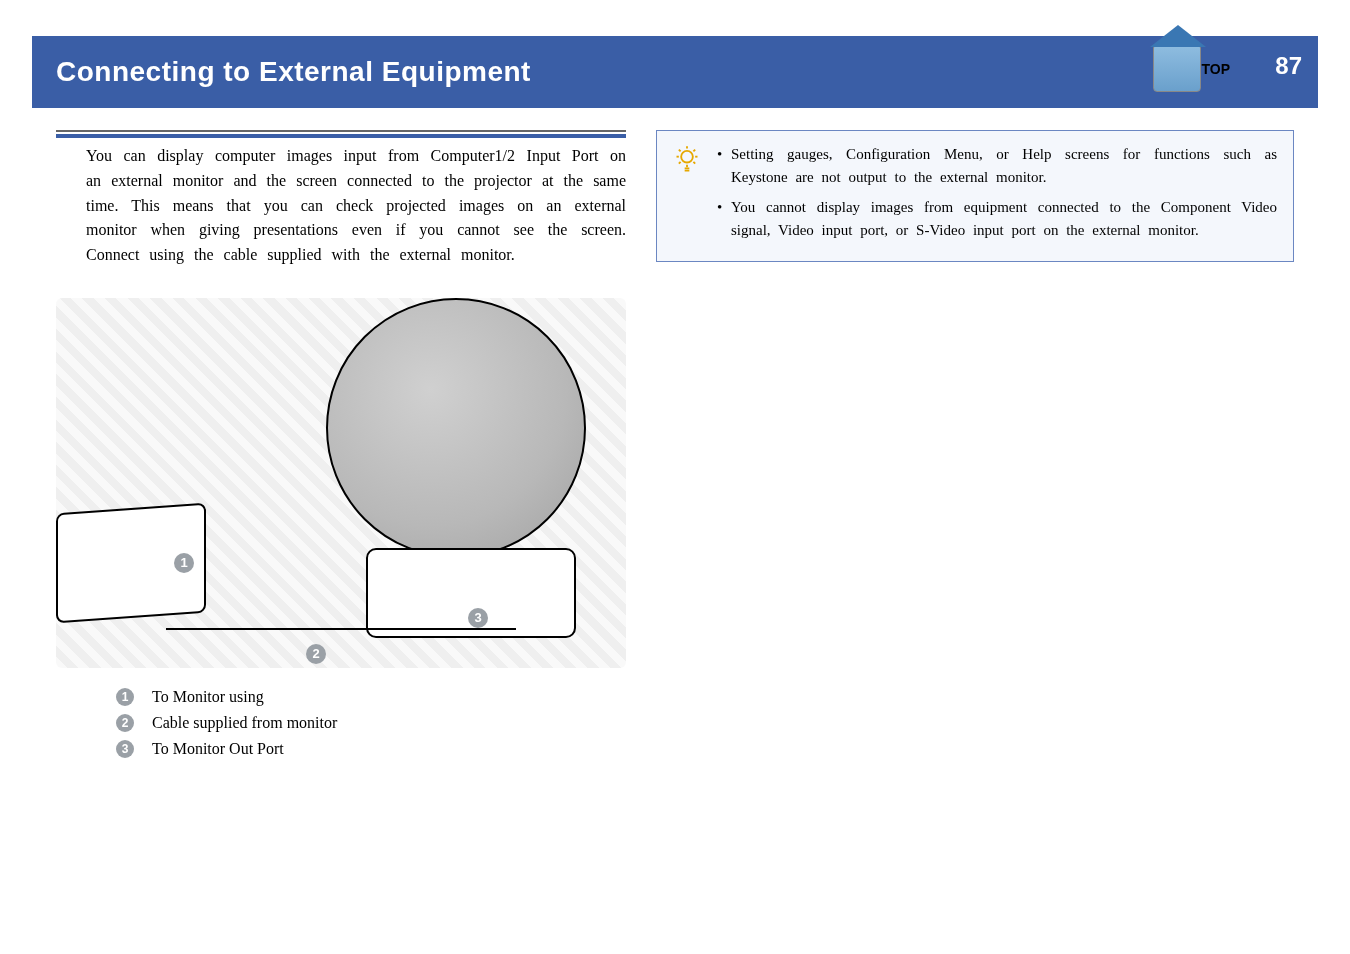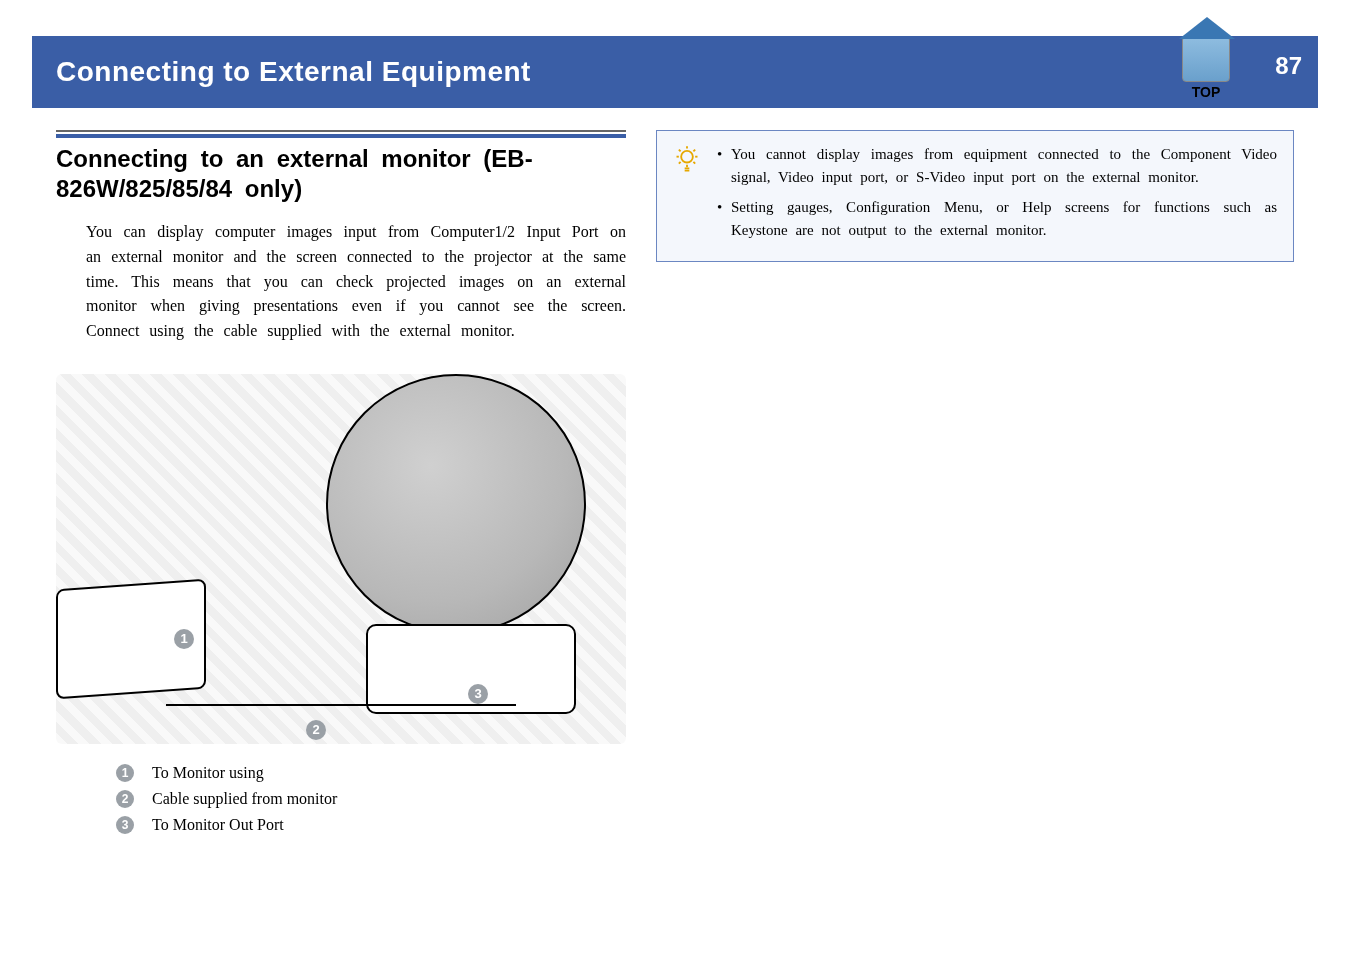--- a/index.html
+++ b/index.html
@@ -28,21 +28,21 @@
       font-weight: 700;
       font-size: 28px;
       letter-spacing: 0.5px;
     }
     .top-icon-wrap {
       position: absolute;
       top: 36px;
       right: 120px;
       height: 64px;
       display: flex;
-      flex-direction: column;
+      flex-direction: row;
       align-items: center;
       justify-content: flex-start;
     }
     .top-house {
       width: 48px;
       height: 48px;
       background: linear-gradient(#8fbde0, #6aa0cc);
       border: 1px solid #888;
       border-radius: 4px;
       position: relative;
@@ -247,21 +247,20 @@
 <div class="top-icon-wrap">
   <div class="top-house"></div>
   <div class="top-label">TOP</div>
 </div>
 
 <div class="page-number">87</div>
 
 <div class="content">
   <div class="left-col">
     <div class="subhead-rule"></div>
-    <div class="subhead">Connecting to an external monitor (EB-826W/825/85/84 only)</div>
     <div class="body-text">You can display computer images input from Computer1/2 Input Port on an external monitor and the screen connected to the projector at the same time. This means that you can check projected images on an external monitor when giving presentations even if you cannot see the screen. Connect using the cable supplied with the external monitor.</div>
 
     <div class="figure">
       <div class="lens"></div>
       <div class="monitor"></div>
       <div class="projector"></div>
       <div class="cable-line"></div>
       <div class="callout co1">1</div>
       <div class="callout co2">2</div>
       <div class="callout co3">3</div>
@@ -293,18 +292,18 @@
           <line x1="3" y1="10" x2="5" y2="10"></line>
           <line x1="19" y1="10" x2="21" y2="10"></line>
           <line x1="5" y1="4" x2="6.5" y2="5.5"></line>
           <line x1="17.5" y1="5.5" x2="19" y2="4"></line>
           <line x1="5" y1="16" x2="6.5" y2="14.5"></line>
           <line x1="17.5" y1="14.5" x2="19" y2="16"></line>
           <path d="M10 20 h4 M10 22 h4"></path>
         </svg>
       </div>
       <ul class="tip-list">
+        <li>Setting gauges, Configuration Menu, or Help screens for functions such as Keystone are not output to the external monitor.</li>
         <li>You cannot display images from equipment connected to the Component Video signal, Video input port, or S-Video input port on the external monitor.</li>
-        <li>Setting gauges, Configuration Menu, or Help screens for functions such as Keystone are not output to the external monitor.</li>
       </ul>
     </div>
   </div>
 </div>
 
 </body></html>

